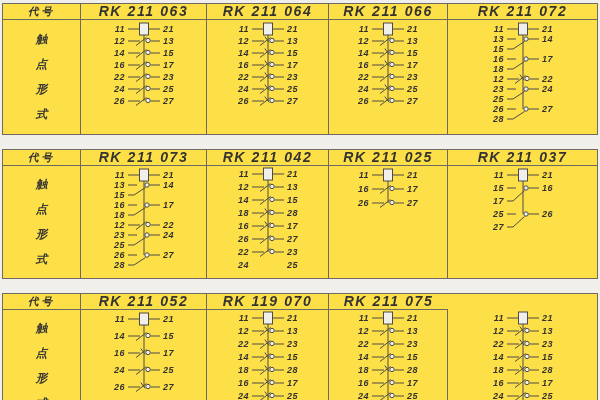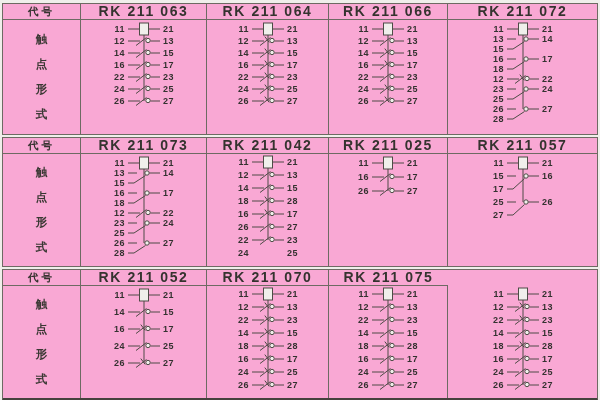--- a/index.html
+++ b/index.html
@@ -2,21 +2,21 @@
 <html><head>
 <meta charset="utf-8">
 <style>
   html,body{margin:0;padding:0;}
   .sheet{
     width:600px;height:400px;box-sizing:border-box;
     background:#f0efeb;padding:3px 2px 0 2px;
     font-family:"Liberation Sans","DejaVu Sans",sans-serif;
     position:relative;overflow:hidden;
   }
-  .band{border:1px solid #6e6a63;margin-bottom:2px;background:#f9a8d4;}
+  .band{border:1px solid #6e6a63;margin-bottom:14px;background:#fde047;font-style:italic;}
   .band:last-child{border-bottom:3px solid #45423d;}
   .row{display:grid;grid-template-columns:78px 126px 122px 119px auto;}
   .cell{border-right:1px solid #6e6a63;box-sizing:border-box;}
   .cell:last-child{border-right:none;}
   .hdr{
     height:16px;line-height:15px;border-bottom:1px solid #6e6a63;
     text-align:center;font-size:14px;font-weight:bold;color:#35332f;
     letter-spacing:1.6px;white-space:nowrap;overflow:hidden;
   }
   .code-cell{letter-spacing:3px;font-size:10.5px;}
@@ -249,21 +249,21 @@
             </svg>
           </div>
         </div>
       </div>
       <div class="band">
         <div class="row">
           <div class="cell hdr code-cell">代号</div>
           <div class="cell hdr">RK 211 073</div>
           <div class="cell hdr">RK 211 042</div>
           <div class="cell hdr">RK 211 025</div>
-          <div class="cell hdr">RK 211 057</div>
+          <div class="cell hdr">RK 211 037</div>
         </div>
         <div class="row">
           <div class="cell form-cell" style="height: 112px;">
             <span>触</span>
             <span>点</span>
             <span>形</span>
             <span>式</span>
           </div>
           <div class="cell diagram-cell" style="height: 112px;">
             <svg width="118" height="112">
@@ -410,21 +410,21 @@
               <line x1="43" y1="61" x2="49" y2="61" stroke="#4e4b46" stroke-width="1"></line>
               <line x1="49" y1="61" x2="60.5" y2="50.5" stroke="#4e4b46" stroke-width="1"></line>
             </svg>
           </div>
         </div>
       </div>
       <div class="band">
         <div class="row">
           <div class="cell hdr code-cell">代号</div>
           <div class="cell hdr">RK 211 052</div>
-          <div class="cell hdr">RK 211 070</div>
+          <div class="cell hdr">RK 119 070</div>
           <div class="cell hdr">RK 211 075</div>
         </div>
         <div class="row">
           <div class="cell form-cell" style="height: 112px;">
             <span>触</span>
             <span>点</span>
             <span>形</span>
             <span>式</span>
           </div>
           <div class="cell diagram-cell" style="height: 112px;">

